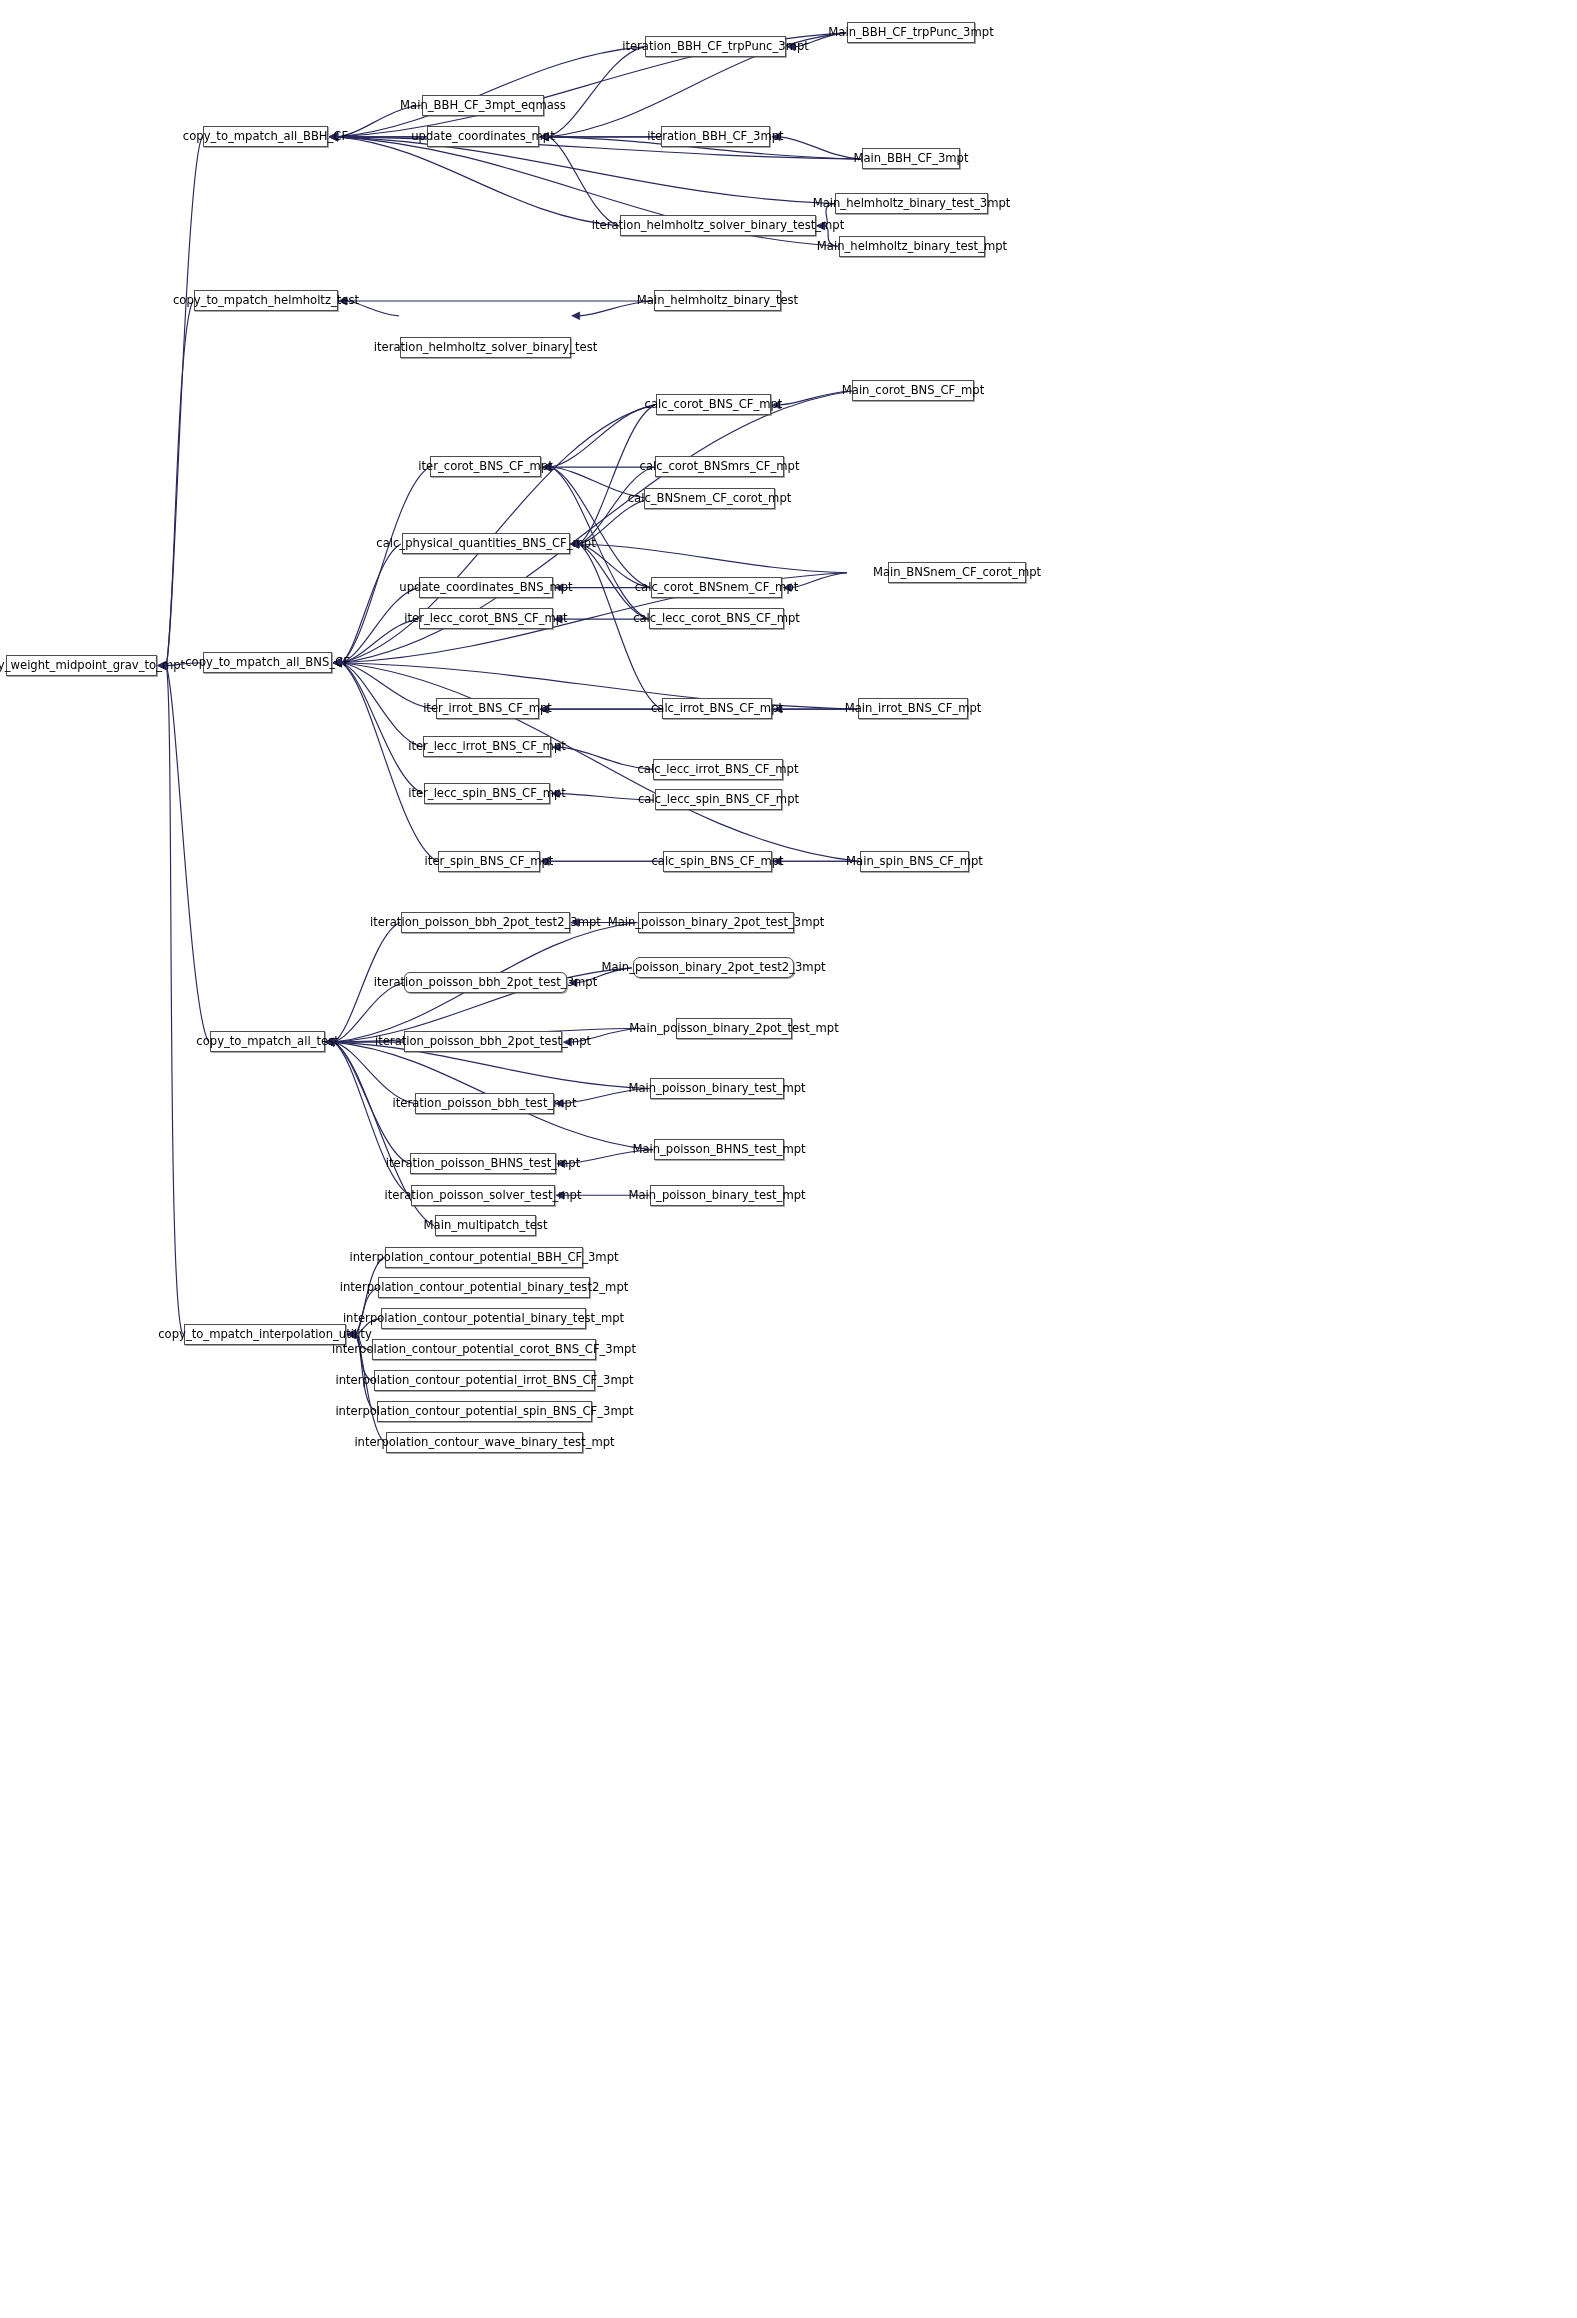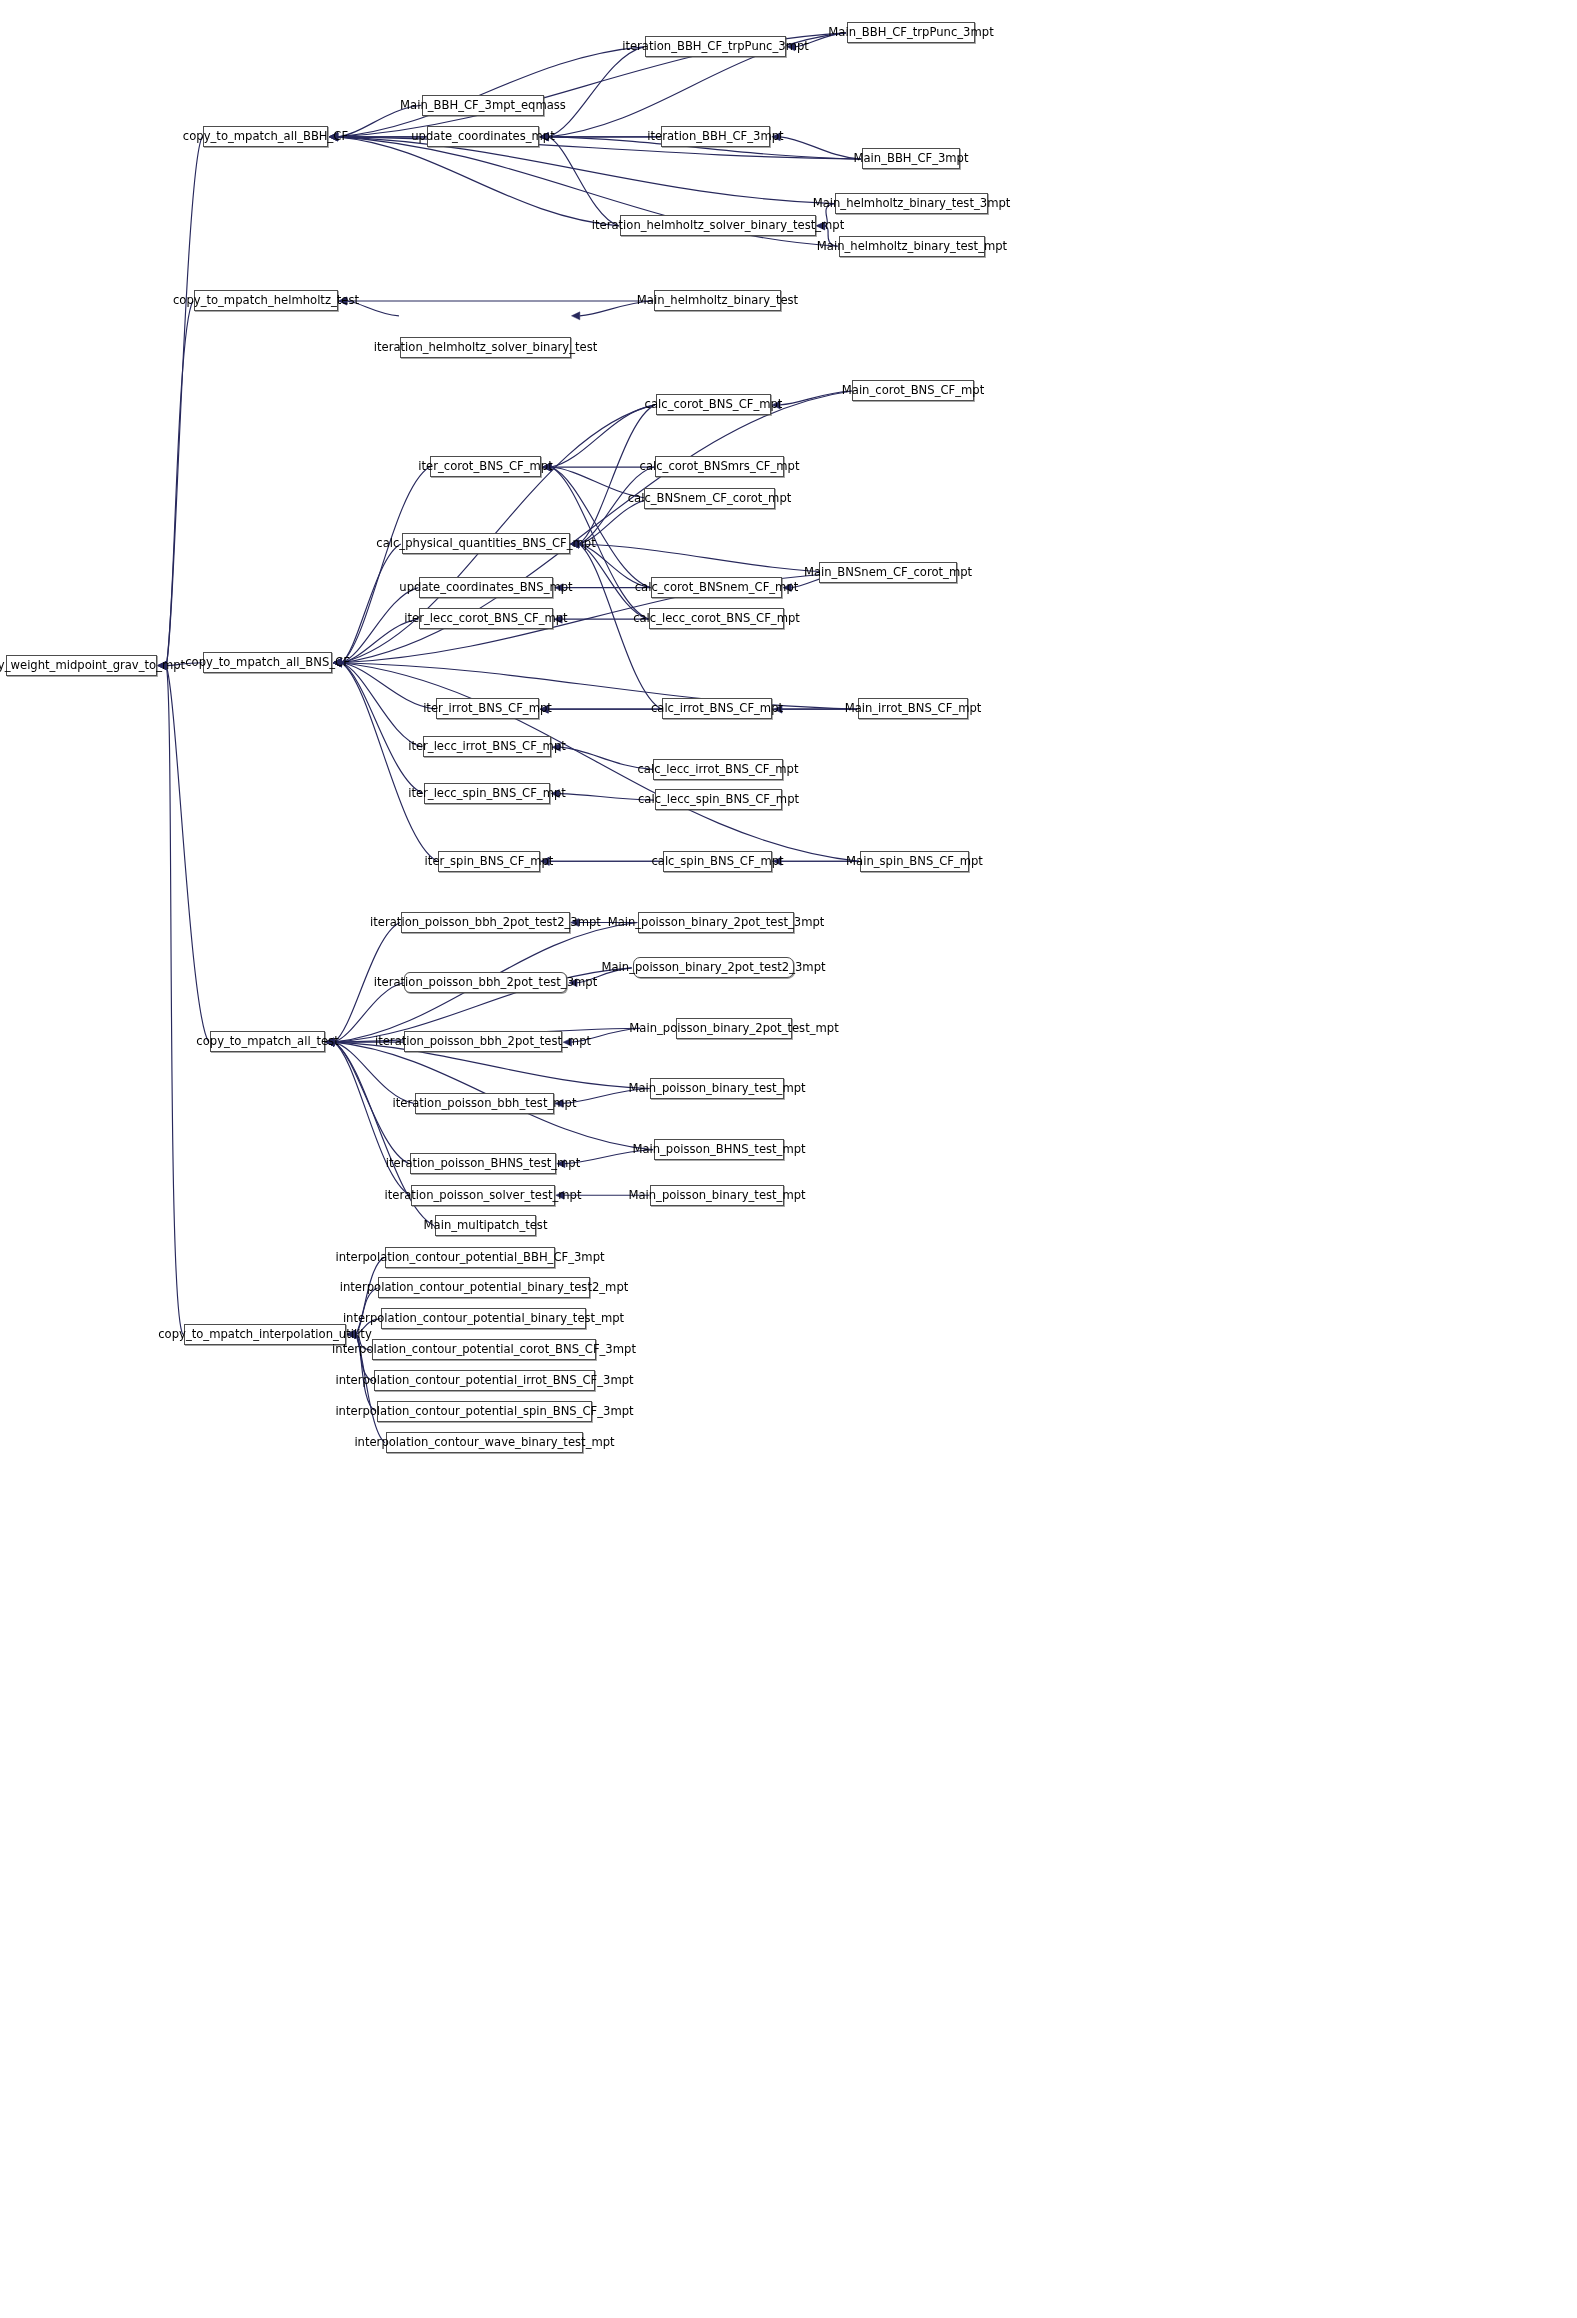--- a/index.html
+++ b/index.html
@@ -264,21 +264,21 @@
       </div>
       <div class="node" style="left: 655px; top: 456px; width: 129px;">
         <span>calc_corot_BNSmrs_CF_mpt</span>
       </div>
       <div class="node" style="left: 644px; top: 488px; width: 131px;">
         <span>calc_BNSnem_CF_corot_mpt</span>
       </div>
       <div class="node" style="left: 402px; top: 533px; width: 168px;">
         <span>calc_physical_quantities_BNS_CF_mpt</span>
       </div>
-      <div class="node" style="left: 819px; top: 562px; width: 138px;">
+      <div class="node" style="left: 888px; top: 562px; width: 138px;">
         <span>Main_BNSnem_CF_corot_mpt</span>
       </div>
       <div class="node" style="left: 419px; top: 577px; width: 134px;">
         <span>update_coordinates_BNS_mpt</span>
       </div>
       <div class="node" style="left: 651px; top: 577px; width: 131px;">
         <span>calc_corot_BNSnem_CF_mpt</span>
       </div>
       <div class="node" style="left: 419px; top: 608px; width: 134px;">
         <span>iter_lecc_corot_BNS_CF_mpt</span>
@@ -354,21 +354,21 @@
       </div>
       <div class="node" style="left: 650px; top: 1185px; width: 134px;">
         <span>Main_poisson_binary_test_mpt</span>
       </div>
       <div class="node" style="left: 435px; top: 1215px; width: 101px;">
         <span>Main_multipatch_test</span>
       </div>
       <div class="node" style="left: 184px; top: 1324px; width: 162px;">
         <span>copy_to_mpatch_interpolation_utility</span>
       </div>
-      <div class="node" style="left: 385px; top: 1247px; width: 170px;">
+      <div class="node" style="left: 385px; top: 1247px; width: 198px;">
         <span>interpolation_contour_potential_BBH_CF_3mpt</span>
       </div>
       <div class="node" style="left: 378px; top: 1277px; width: 212px;">
         <span>interpolation_contour_potential_binary_test2_mpt</span>
       </div>
       <div class="node" style="left: 381px; top: 1308px; width: 205px;">
         <span>interpolation_contour_potential_binary_test_mpt</span>
       </div>
       <div class="node" style="left: 372px; top: 1339px; width: 224px;">
         <span>interpolation_contour_potential_corot_BNS_CF_3mpt</span>

